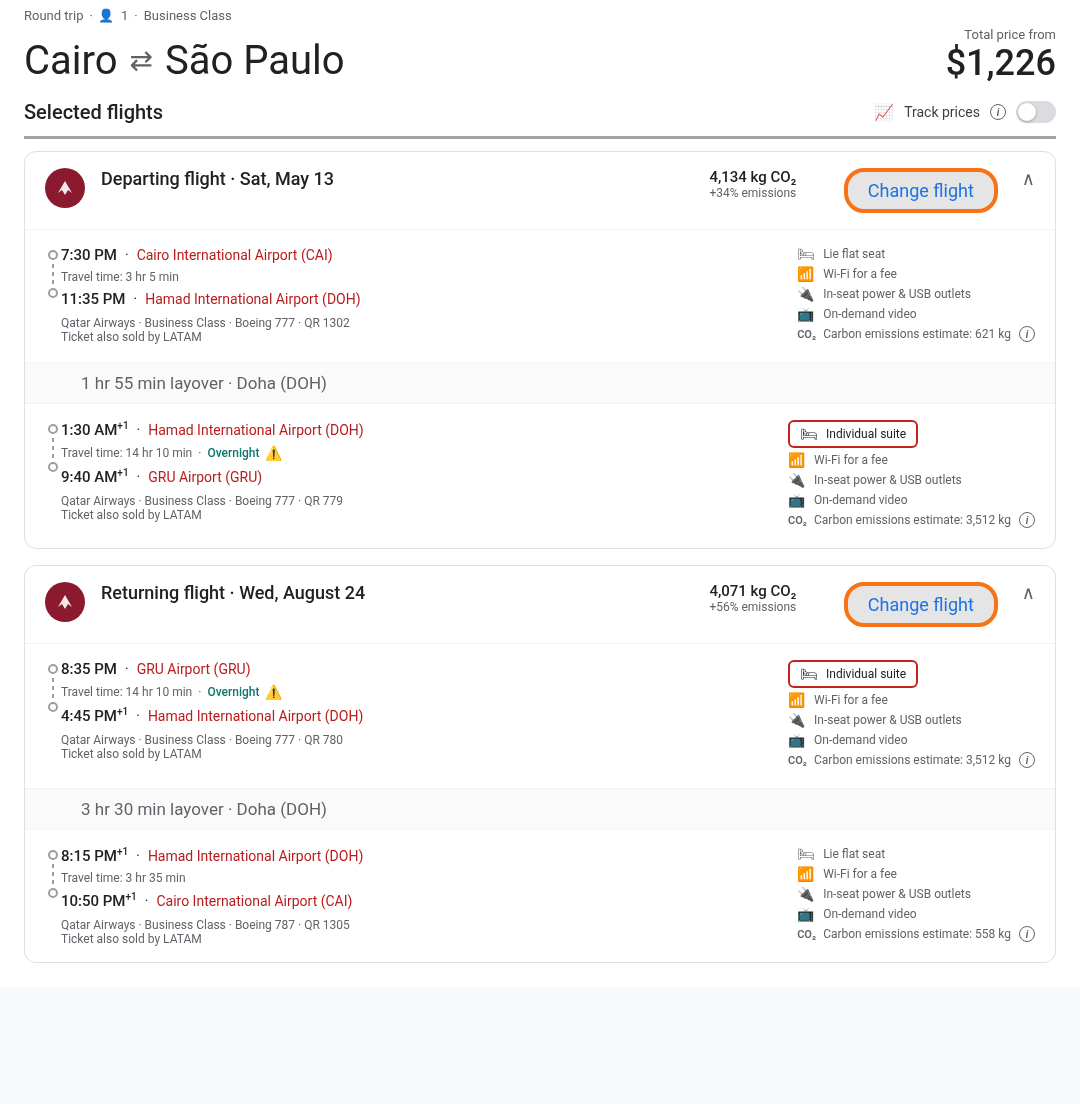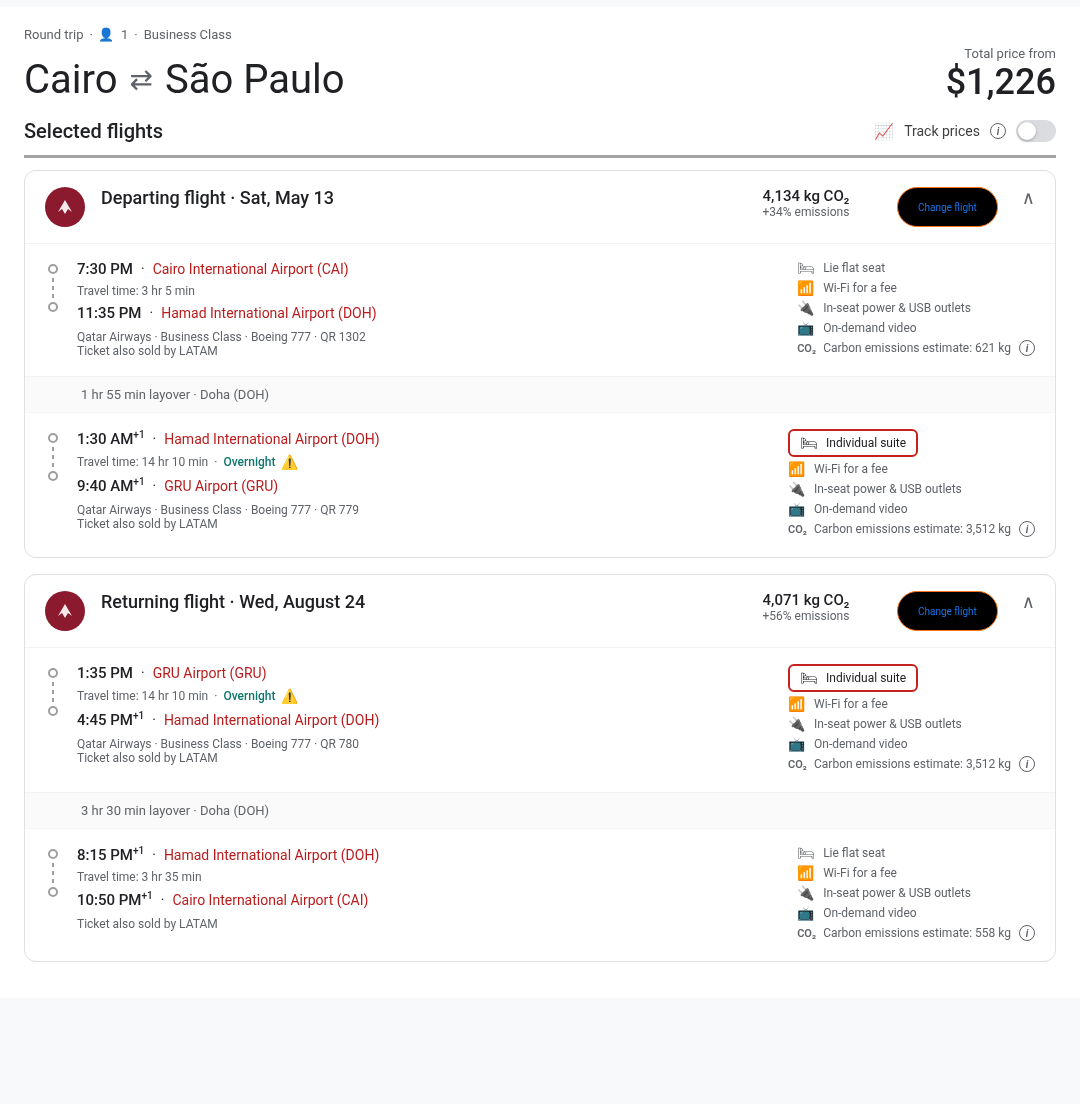--- a/index.html
+++ b/index.html
@@ -4,22 +4,22 @@
   <style>
     * { box-sizing: border-box; margin: 0; padding: 0; }
     body {
       font-family: 'Google Sans', Roboto, Arial, sans-serif;
       background: #f8f9fa;
       color: #202124;
       font-size: 14px;
     }
     .page {
       max-width: 1080px;
-      margin: 7px auto;
-      padding: 20px 24px;
+      margin: 0 auto;
+      padding: 8px 24px;
       background: #fff;
     }
 
     
     .header-meta {
       font-size: 13px;
       color: #5f6368;
       display: flex;
       align-items: center;
       gap: 6px;
@@ -136,26 +136,26 @@
     }
     .emissions-value {
       font-size: 15px;
       font-weight: 500;
     }
     .emissions-sub {
       font-size: 12px;
       color: #5f6368;
     }
     .change-btn {
-      background: #000000;
-      border: 1px solid #f97316;
+      background: #e5e5e5;
+      border: 4px solid #f97316;
       color: #1a73e8;
       border-radius: 20px;
       padding: 8px 20px;
-      font-size: 10px;
+      font-size: 18px;
       cursor: pointer;
       font-family: inherit;
       white-space: nowrap;
     }
     .collapse-icon {
       font-size: 18px;
       color: #5f6368;
       cursor: pointer;
       margin-left: 8px;
     }
@@ -166,21 +166,21 @@
       border-bottom: 1px solid #f1f3f4;
       display: grid;
       grid-template-columns: 1fr auto;
       gap: 16px;
     }
     .leg:last-child { border-bottom: none; }
 
     .leg-timeline {
       display: flex;
       align-items: flex-start;
-      gap: 16px;
+      gap: 0;
     }
     .timeline-dots {
       display: flex;
       flex-direction: column;
       align-items: center;
       padding-top: 4px;
       min-width: 16px;
     }
     .dot-circle {
       width: 10px; height: 10px;
@@ -267,21 +267,21 @@
     }
     .co2-label {
       font-size: 11px;
       color: #5f6368;
       font-weight: 600;
     }
 
     
     .layover-row {
       padding: 10px 20px 10px 56px;
-      font-size: 13px;
+      font-size: 17px;
       color: #5f6368;
       border-bottom: 1px solid #f1f3f4;
       background: #fafafa;
     }
   </style>
 </head>
 <body>
 
 <div class="page">
 
@@ -476,21 +476,21 @@
 
     <div class="leg">
       <div class="leg-timeline">
         <div class="timeline-dots">
           <div class="dot-circle"></div>
           <div class="dot-line"></div>
           <div class="dot-circle"></div>
         </div>
         <div class="leg-info">
           <div class="stop-row">
-            <span class="stop-time">1:35 PM</span>
+            <span class="stop-time">8:35 PM</span>
             <span>·</span>
             <span class="stop-name">GRU Airport (GRU)</span>
           </div>
           <div class="travel-time">
             <span>Travel time: 14 hr 10 min</span>
             <span>·</span>
             <span class="overnight-badge">Overnight</span>
             <span class="warning-icon">⚠️</span>
           </div>
           <div class="stop-row">
@@ -548,20 +548,21 @@
           </div>
           <div class="travel-time">
             <span>Travel time: 3 hr 35 min</span>
           </div>
           <div class="stop-row">
             <span class="stop-time">10:50 PM<span class="superscript">+1</span></span>
             <span>·</span>
             <span class="stop-name">Cairo International Airport (CAI)</span>
           </div>
           <div class="airline-info">
+            <div>Qatar Airways · Business Class · Boeing 787 · QR 1305</div>
             <div>Ticket also sold by LATAM</div>
           </div>
         </div>
       </div>
       <div class="amenities">
         <div class="amenity-row">
           <span class="amenity-icon">🛏</span>
           <span>Lie flat seat</span>
         </div>
         <div class="amenity-row">

